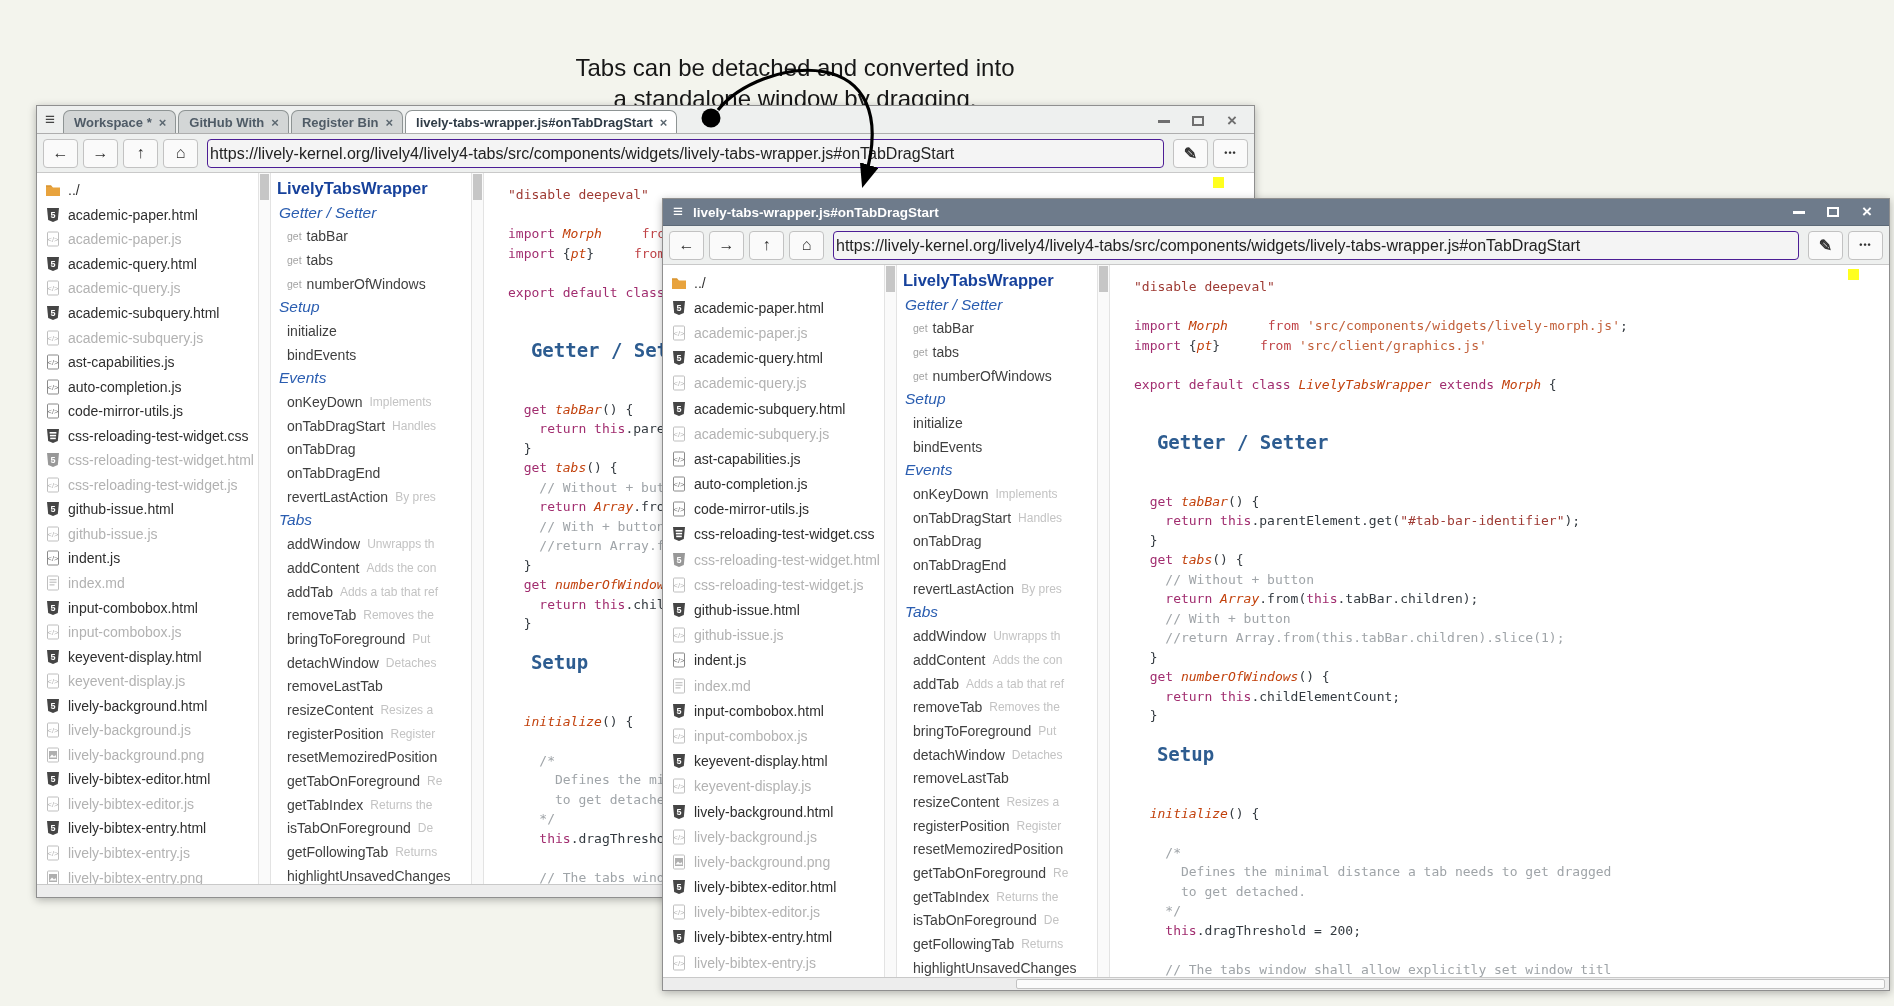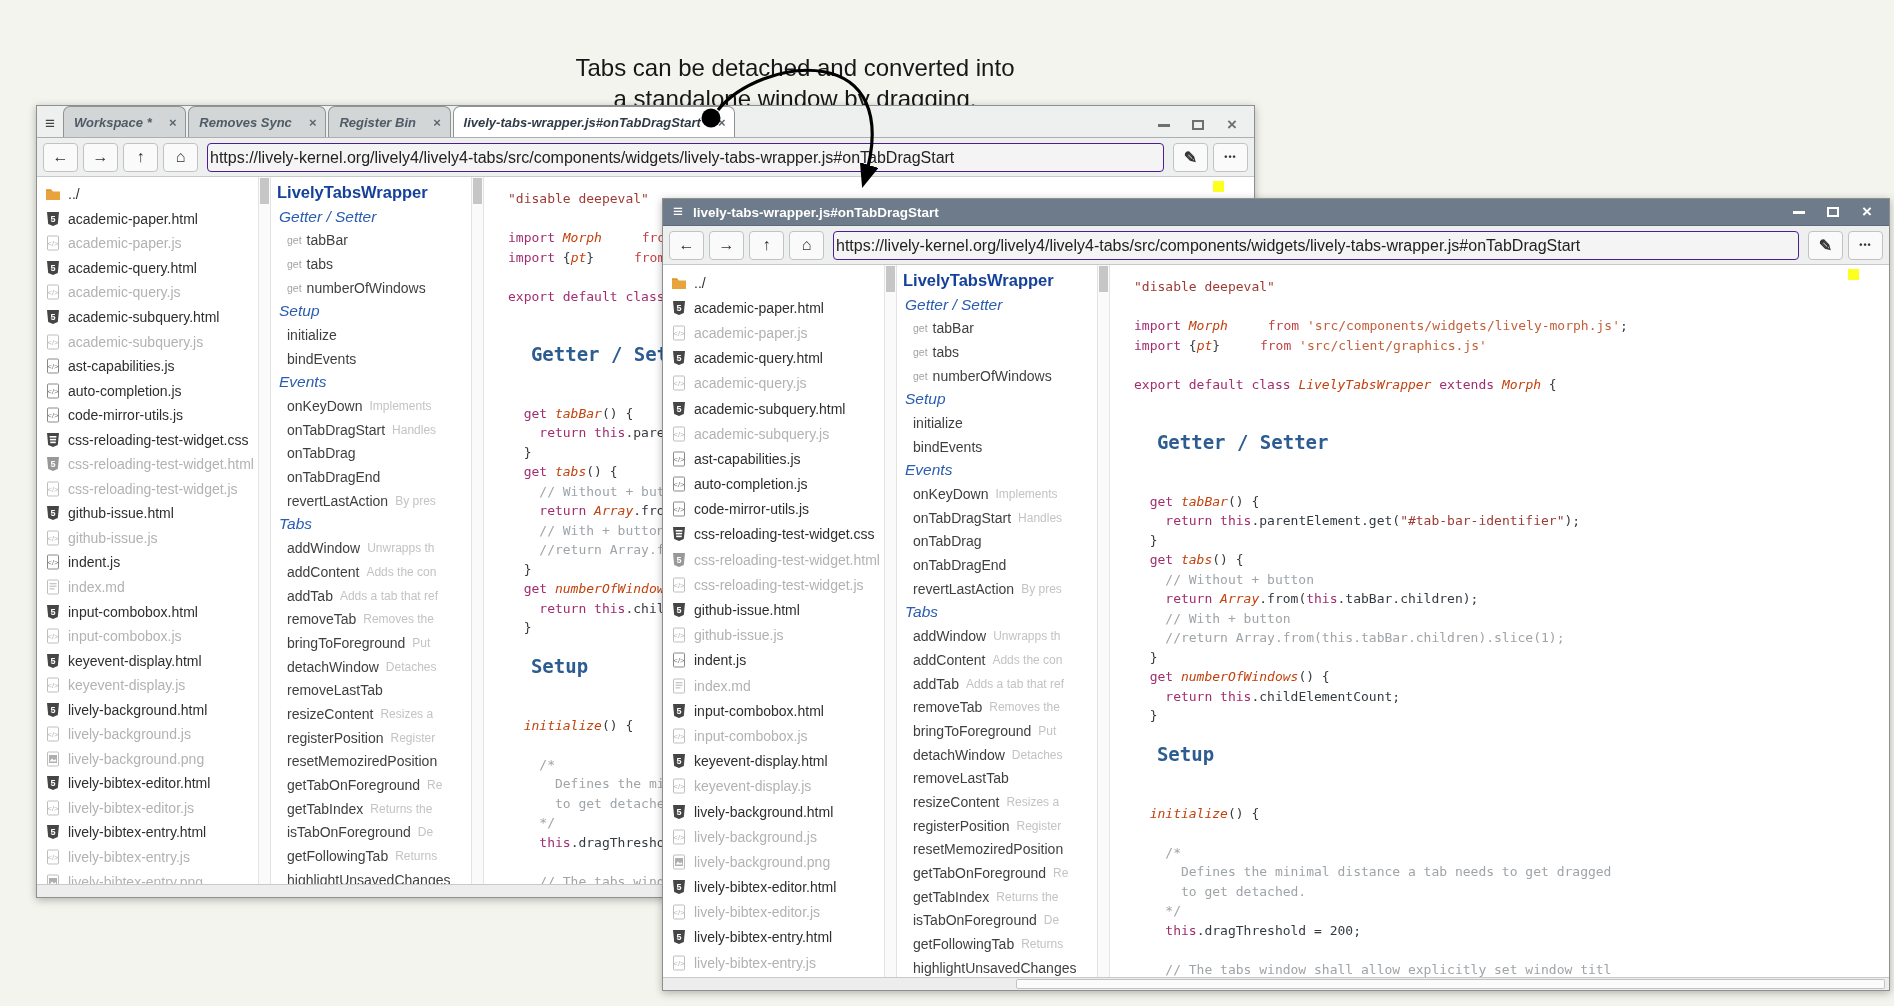--- a/index.html
+++ b/index.html
@@ -19,23 +19,23 @@
   .front-window{left:662px;top:198px;width:1228px;height:793px;z-index:20;}
 
   
   .titlebar{flex:0 0 28px;display:flex;align-items:flex-end;background:#eef0ef;
             border-bottom:1px solid #aeaeae;padding:0 6px;}
   .front-window .titlebar{flex:0 0 27px;align-items:center;background:#6e7b8b;border-bottom:1px solid #5c6977;}
   .hamburger{font-size:17px;font-weight:bold;color:#444;margin:0 8px 3px 2px;cursor:pointer;}
   .front-window .hamburger{color:#fff;margin:0 10px 0 4px;}
   .fw-title{color:#fff;font-weight:bold;font-size:13.5px;flex:1;white-space:nowrap;overflow:hidden;}
   .tabstrip{display:flex;align-items:flex-end;flex:1;overflow:hidden;}
-  .tab{display:flex;align-items:center;gap:17px;height:31px;padding:1px 9px 1px 10px;margin-right:2px;
+  .tab{display:flex;align-items:center;gap:7px;height:23px;padding:1px 9px 1px 10px;margin-right:2px;
        background:#d3d6d6;border:1px solid #8e9494;border-bottom:none;border-radius:7px 7px 0 0;
-       font-size:13px;font-weight:bold;color:#4f5b66;white-space:nowrap;cursor:pointer;font-style:italic;}
+       font-size:13px;font-weight:bold;color:#4f5b66;white-space:nowrap;cursor:pointer;}
   .tab.active{background:#fff;color:#2f3b46;}
   .tclose{font-size:13px;font-weight:bold;color:#5b6770;cursor:pointer;}
   .win-controls{display:flex;align-items:center;gap:18px;margin:0 8px 5px 14px;color:#6f6f6f;}
   .front-window .win-controls{color:#fff;margin:0 8px 0 14px;}
   .wc{display:inline-flex;align-items:center;justify-content:center;width:16px;height:14px;cursor:pointer;}
   .wc-min i{display:block;width:12px;height:3px;background:currentColor;}
   .wc-max i{display:block;width:12px;height:10px;border:2px solid currentColor;}
   .wc-close{font-size:17px;font-weight:bold;line-height:14px;}
 
   
@@ -139,21 +139,21 @@
 
   <section class="window back-window">
     <div class="titlebar">
       <span class="hamburger">≡</span>
       <div class="tabstrip">
           <div class="tab">
             <span class="tlabel">Workspace *</span>
             <span class="tclose">×</span>
           </div>
           <div class="tab">
-            <span class="tlabel">Removes Sync</span>
+            <span class="tlabel">GitHub With</span>
             <span class="tclose">×</span>
           </div>
           <div class="tab">
             <span class="tlabel">Register Bin</span>
             <span class="tclose">×</span>
           </div>
           <div class="tab active">
             <span class="tlabel">lively-tabs-wrapper.js#onTabDragStart</span>
             <span class="tclose">×</span>
           </div>

